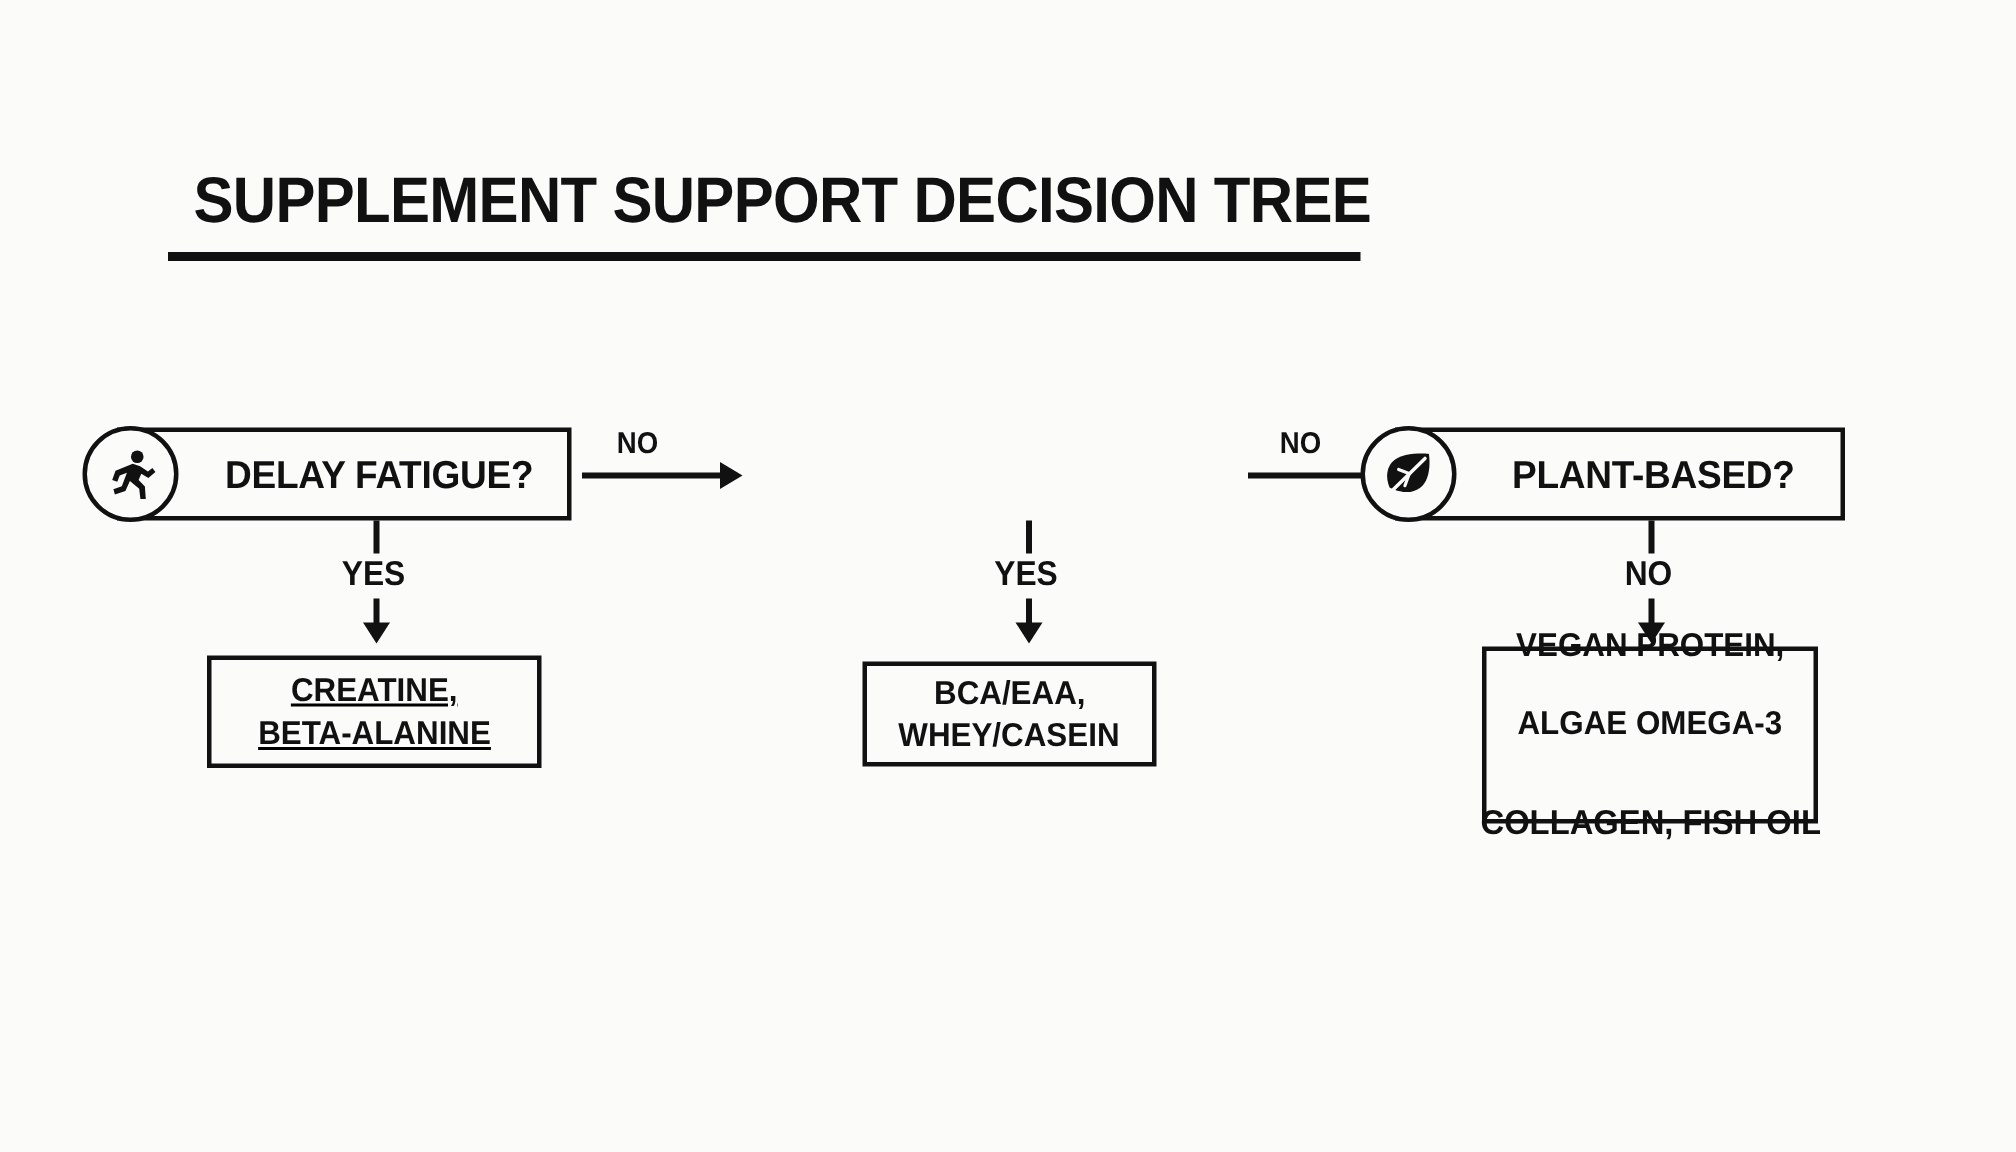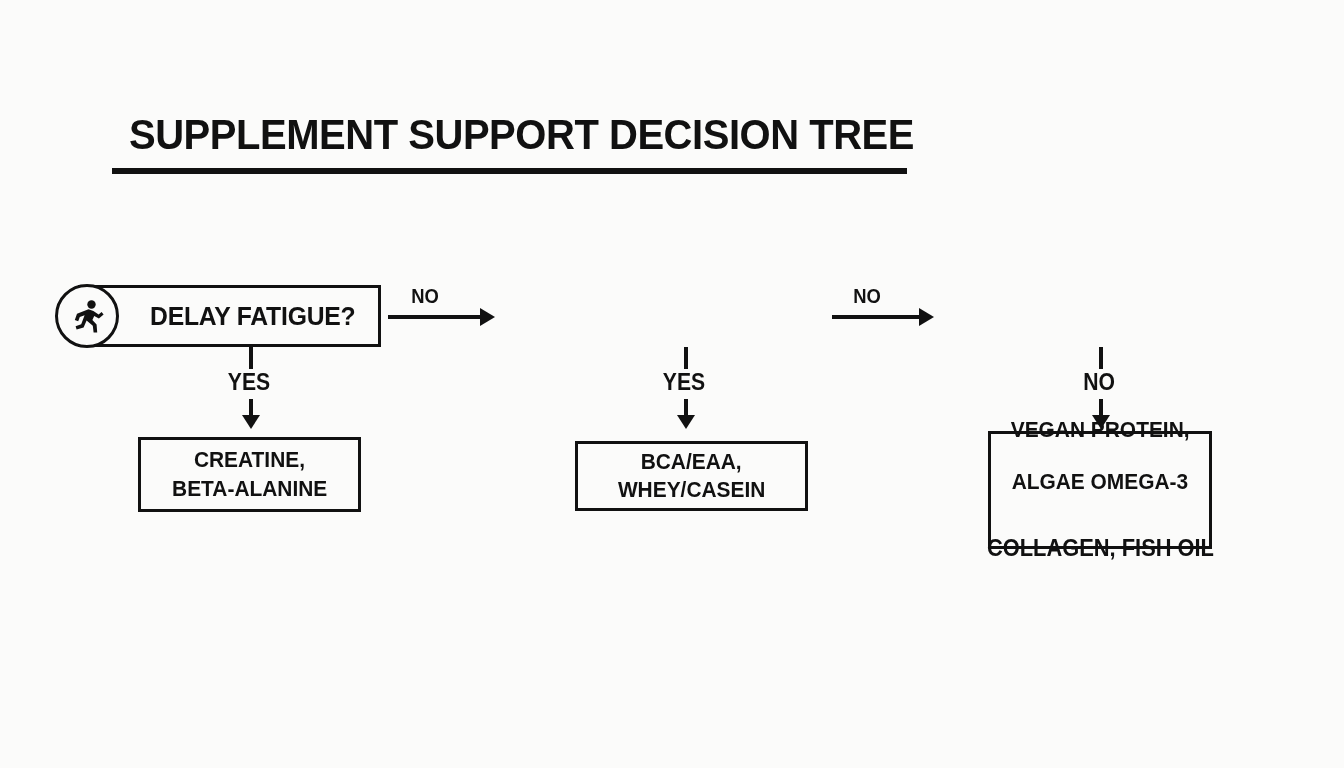--- a/index.html
+++ b/index.html
@@ -201,44 +201,56 @@
     <div class="h-label" style="left:22px;">NO</div>
   </div>
 
   <div class="v-conn" style="left:249px; top:347px; height:86px;">
     <div class="v-seg" style="top:0; height:26px;"></div>
     <div class="v-label" style="top:22px;">YES</div>
     <div class="v-seg" style="top:52px; height:18px;"></div>
     <div class="v-arrow" style="top:68px;"></div>
   </div>
 
-  <div class="result-box" style="left:138px; top:437px; width:223px; height:75px;">
+  <div class="result-box" style="left:138px; top:437px; width:223px; height:75px;text-decoration:underline;">
     <div class="result-line">CREATINE,</div>
     <div class="result-line">BETA-ALANINE</div>
   </div>
 
 
   <div class="h-conn" style="left:832px; top:315px; width:105px;">
     <div class="h-line" style="width:90px;"></div>
     <div class="h-arrow" style="left:87px;"></div>
     <div class="h-label" style="left:20px;">NO</div>
   </div>
 
   <div class="v-conn" style="left:684px; top:347px; height:86px;">
     <div class="v-seg" style="top:0; height:26px;"></div>
     <div class="v-label" style="top:22px;">YES</div>
     <div class="v-seg" style="top:52px; height:18px;"></div>
     <div class="v-arrow" style="top:68px;"></div>
   </div>
 
-  <div class="result-box" style="left:575px; top:441px; width:233px; height:70px;">
+  <div class="result-box" style="left:575px; top:441px; width:196px; height:70px;">
     <div class="result-line">BCA/EAA,</div>
     <div class="result-line">WHEY/CASEIN</div>
   </div>
 
+  <div class="node" style="left:930px; top:285px; width:300px;">
+    <div class="node-box" style="width:300px;"></div>
+    <div class="node-circle">
+      <svg width="40" height="40" viewBox="0 0 40 40">
+        <path d="M33.6 6.6 C33.6 6.6 15.6 4.6 9.0 12.2 C2.8 19.4 7.4 29.0 7.4 29.0 C7.4 29.0 19.6 36.0 28.2 28.8 C36.2 22.1 33.6 6.6 33.6 6.6 Z" fill="#111111"></path>
+        <path d="M31.0 9.6 L9.2 31.0" stroke="#fbfbfa" stroke-width="2.3" stroke-linecap="round" fill="none"></path>
+        <path d="M20.8 19.8 L13.4 17.0" stroke="#fbfbfa" stroke-width="2.1" stroke-linecap="round" fill="none"></path>
+        <path d="M20.4 20.2 L17.6 27.8" stroke="#fbfbfa" stroke-width="2.1" stroke-linecap="round" fill="none"></path>
+      </svg>
+    </div>
+    <div class="node-label" style="left:78px;">PLANT-BASED?</div>
+  </div>
 
   <div class="v-conn" style="left:1099px; top:347px; height:86px;">
     <div class="v-seg" style="top:0; height:26px;"></div>
     <div class="v-label" style="top:22px;">NO</div>
     <div class="v-seg" style="top:52px; height:18px;"></div>
     <div class="v-arrow" style="top:68px;"></div>
   </div>
 
   <div class="result-box" style="left:988px; top:431px; width:224px; height:118px;gap:24px;">
     <div class="result-line">VEGAN PROTEIN,</div>

